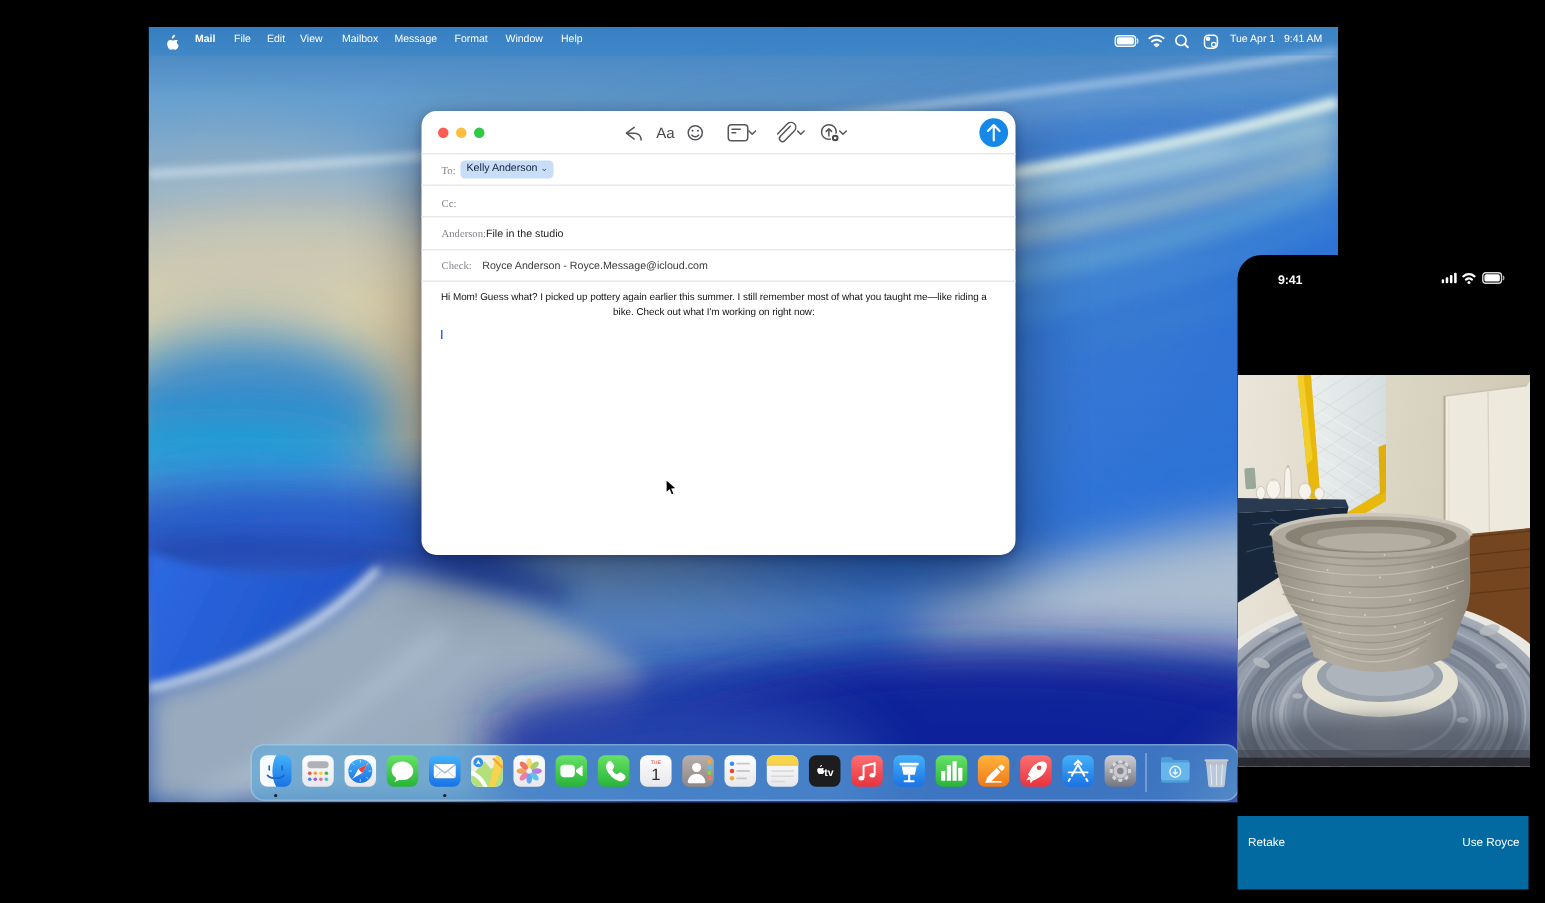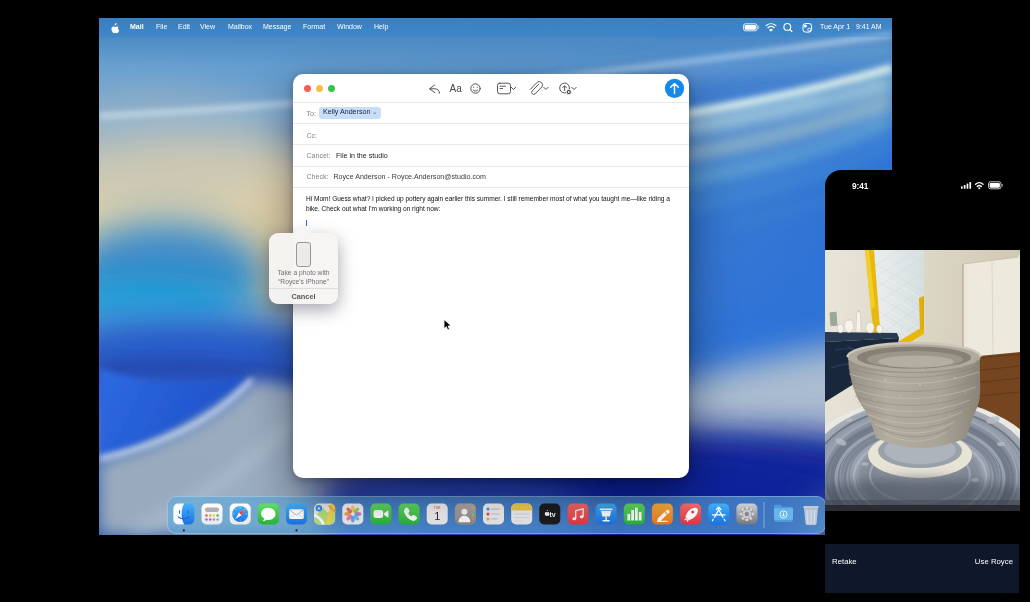--- a/index.html
+++ b/index.html
@@ -6,40 +6,40 @@
   body{width:1030px;height:602px;position:relative;overflow:hidden;
        font-family:"Liberation Sans", sans-serif;}
   #desktop{position:absolute;left:99px;top:18px;width:793px;height:517px;overflow:hidden;}
   #wall{position:absolute;left:0;top:0;}
   
   #menubar{position:absolute;left:0;top:0;width:793px;height:19px;
     background:rgba(40,132,208,0.32);color:#fff;font-size:7px;
     display:flex;align-items:center;}
   .mi{position:absolute;top:5px;font-size:7px;white-space:nowrap;}
   
-  #mailwin{position:absolute;left:194px;top:56px;width:396px;height:404px;
+  #mailwin{position:absolute;left:182px;top:56px;width:396px;height:296px;
     background:#fff;border-radius:10px;
-    box-shadow:0 18px 45px rgba(0,0,20,0.45), 0 2px 8px rgba(0,0,30,0.3);}
+    box-shadow:0 18px 45px rgba(0,0,20,0.45), 0 2px 8px rgba(0,0,30,0.3);text-align:center;}
   .tl{position:absolute;top:11px;width:7px;height:7px;border-radius:50%;}
   #sep1,#sep2,#sep3,#sep4,#sep0{position:absolute;left:0;width:396px;height:1px;background:#e9e9e9;}
-  .flabel{position:absolute;left:13.4px;color:#82828a;font-size:7.1px;}
+  .flabel{position:absolute;left:13.4px;color:#82828a;font-size:7.1px;font-family:Liberation Serif, serif;}
   .fval{position:absolute;color:#1a1a1c;font-size:7.1px;}
   
   #dock{position:absolute;left:68px;top:478px;width:657px;height:36px;
     background:rgba(92,168,218,0.62);border:0.5px solid rgba(255,255,255,0.28);
     border-radius:9px;}
   
   #popup{position:absolute;left:170px;top:215px;width:69px;height:71px;
     background:rgba(247,245,243,0.97);border-radius:9px;
     box-shadow:0 6px 18px rgba(0,0,30,0.35);}
   
   #iphone{position:absolute;left:825px;top:170px;width:194px;height:432px;
     background:#000;border-radius:16px 16px 0 0;}
   #iphotowrap{position:absolute;left:0px;top:80px;width:195px;height:261px;overflow:hidden;}
-  #ipanel{position:absolute;left:0px;top:374px;width:194px;height:49px;background:#0f172a;
+  #ipanel{position:absolute;left:0px;top:374px;width:194px;height:49px;background:#0369a1;
     color:#fff;font-size:7.8px;}
 </style>
 </head>
 <body>
 <div id="desktop">
   <svg id="wall" width="793" height="517" viewBox="0 0 793 517">
     <defs>
       <linearGradient id="base" x1="0" y1="0" x2="0" y2="1">
         <stop offset="0" stop-color="#3b7cba"></stop>
         <stop offset="0.09" stop-color="#66a0d0"></stop>
@@ -413,35 +413,28 @@
         <path d="M381.5,19.6 v-9.8 M377.6,13.3 l3.9,-3.9 3.9,3.9"></path>
       </g>
     </svg>
     <div id="sep0" style="top:28px"></div>
     <div class="flabel" style="top:35.5px">To:</div>
     <div style="position:absolute;left:26px;top:33px;height:11.5px;background:#c7ddf8;border-radius:3px;
        color:#16233f;font-size:7.1px;line-height:11.5px;padding:0 4px;">Kelly Anderson <span style="font-size:6px;color:#44506a">⌄</span></div>
     <div id="sep1" style="top:48.5px"></div>
     <div class="flabel" style="top:57.5px">Cc:</div>
     <div id="sep2" style="top:70px"></div>
-    <div class="flabel" style="top:77.5px">Cancel:</div>
+    <div class="flabel" style="top:77.5px">Anderson:</div>
     <div class="fval" style="left:43px;top:77.5px">File in the studio</div>
     <div id="sep3" style="top:91.5px"></div>
     <div class="flabel" style="top:99px">Check:</div>
-    <div class="fval" style="left:40.5px;top:99px;color:#3a3a3c">Royce Anderson - Royce.Anderson@studio.com</div>
+    <div class="fval" style="left:40.5px;top:99px;color:#3a3a3c">Royce Anderson - Royce.Message@icloud.com</div>
     <div id="sep4" style="top:112.5px"></div>
     <div class="fval" style="left:13px;top:120px;color:#111;line-height:10.3px;white-space:nowrap;font-size:6.6px;letter-spacing:-0.03px;">Hi Mom! Guess what? I picked up pottery again earlier this summer. I still remember most of what you taught me—like riding a<br>bike. Check out what I'm working on right now:</div>
     <div style="position:absolute;left:12.8px;top:145.5px;width:1.4px;height:6px;background:#2a6ae8"></div>
-  </div>
-  <div id="popup">
-    <div style="position:absolute;left:28px;top:-6px;width:12px;height:12px;background:rgba(247,245,243,0.97);transform:rotate(45deg);border-radius:2px;"></div>
-    <div style="position:absolute;left:27px;top:9px;width:13px;height:23px;border:1px solid #98989d;border-radius:3px;background:#ecebe9;"></div>
-    <div style="position:absolute;left:0;top:36px;width:69px;text-align:center;color:#6e6e73;font-size:6.7px;line-height:1.32">Take a photo with<br>“Royce's iPhone”</div>
-    <div style="position:absolute;left:0;top:55px;width:69px;height:1px;background:#dcdcda"></div>
-    <div style="position:absolute;left:0;top:59px;width:69px;text-align:center;color:#58585c;font-size:7.4px;font-weight:bold">Cancel</div>
   </div>
   <svg style="position:absolute;left:344px;top:301px" width="9" height="13" viewBox="0 0 9 13">
     <path d="M1,0.5 L1,9.8 L3.3,7.7 L4.7,11.1 L6.5,10.3 L5.1,7 L8.2,6.8 Z" fill="#000" stroke="#fff" stroke-width="0.85"></path>
   </svg>
 </div>
 <div id="iphone">
   <div style="position:absolute;left:27px;top:10.5px;color:#fff;font-size:8.3px;font-weight:bold;letter-spacing:-0.1px;">9:41</div>
   <svg style="position:absolute;left:136px;top:11px" width="44" height="9" viewBox="0 0 44 9">
     <g fill="#fff">
       <rect x="0" y="5.2" width="1.7" height="2.6" rx="0.6"></rect>

